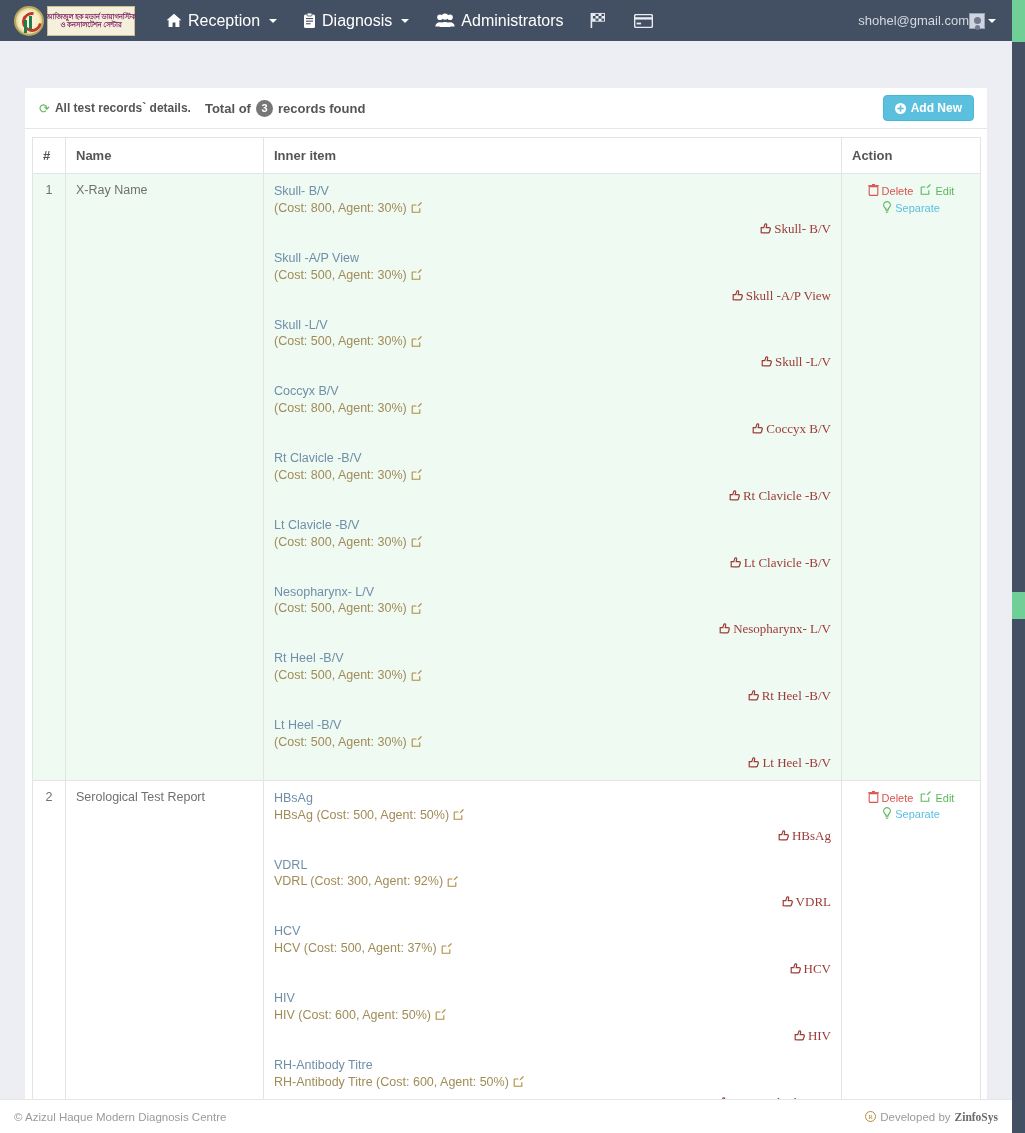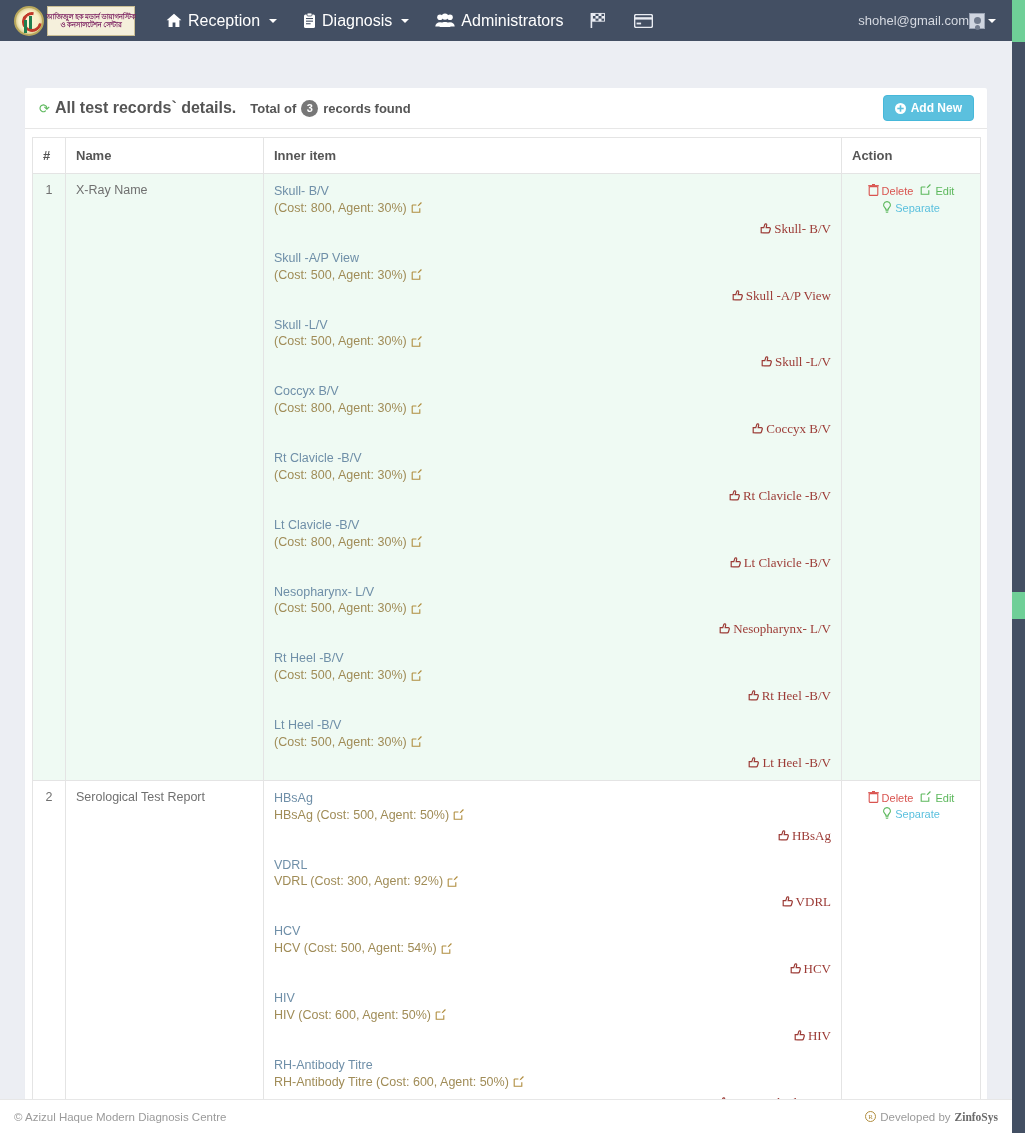--- a/index.html
+++ b/index.html
@@ -142,21 +142,21 @@
   }
   .panel-head {
     height: 41px;
     display: flex; align-items: center;
     padding: 0 14px;
     border-bottom: 1px solid #e7e7e7;
     position: relative;
   }
   .refresh-icon { color: #5cb85c; font-size: 13px; margin-right: 5px; }
   .panel-title {
-    font-size: 16px; font-weight: bold; color: #555;
+    font-size: 12px; font-weight: bold; color: #555;
   }
   .panel-title2 {
     font-size: 13px; font-weight: bold; color: #555;
     margin-left: 14px;
     display: flex; align-items: center; gap: 5px;
   }
   .count-badge {
     display: inline-flex; align-items: center; justify-content: center;
     min-width: 17px; height: 17px; padding: 0 5px;
     border-radius: 9px;
@@ -557,21 +557,21 @@
                     </svg>
                   </span>
                 </div>
                 <div class="sub-right"><span class="sh"><svg width="12" height="12" viewBox="0 0 12 12" style="display:inline-block;vertical-align:-1px">
                       <path fill="none" stroke="#9c3b36" stroke-width="1.2" d="M1.2 10.6V5.6h2.6l1-3.2a1 1 0 0 1 1.9.5L6.2 5.6h3.1a1.1 1.1 0 0 1 1 1.4l-.9 3a1.3 1.3 0 0 1-1.2.9H3.8z"></path>
                     </svg></span><span>VDRL</span></div>
               </div>
               <div class="sub-item">
                 <div class="sub-name">HCV</div>
                 <div class="sub-detail">
-                  <span>HCV (Cost: 500, Agent: 54%)</span>
+                  <span>HCV (Cost: 500, Agent: 37%)</span>
                   <span class="edit-mini">
                     <svg width="12" height="12" viewBox="0 0 12 12">
                       <path fill="none" stroke="#b08d3f" stroke-width="1.1" d="M1.2 3.0h4.2M1.2 3.0v7.3h7.6V6.3"></path>
                       <path fill="#b08d3f" d="M10.9 0.9 8.0 3.8l-1.4 .5 .5-1.4L10 0z"></path>
                     </svg>
                   </span>
                 </div>
                 <div class="sub-right"><span class="sh"><svg width="12" height="12" viewBox="0 0 12 12" style="display:inline-block;vertical-align:-1px">
                       <path fill="none" stroke="#9c3b36" stroke-width="1.2" d="M1.2 10.6V5.6h2.6l1-3.2a1 1 0 0 1 1.9.5L6.2 5.6h3.1a1.1 1.1 0 0 1 1 1.4l-.9 3a1.3 1.3 0 0 1-1.2.9H3.8z"></path>
                     </svg></span><span>HCV</span></div>

